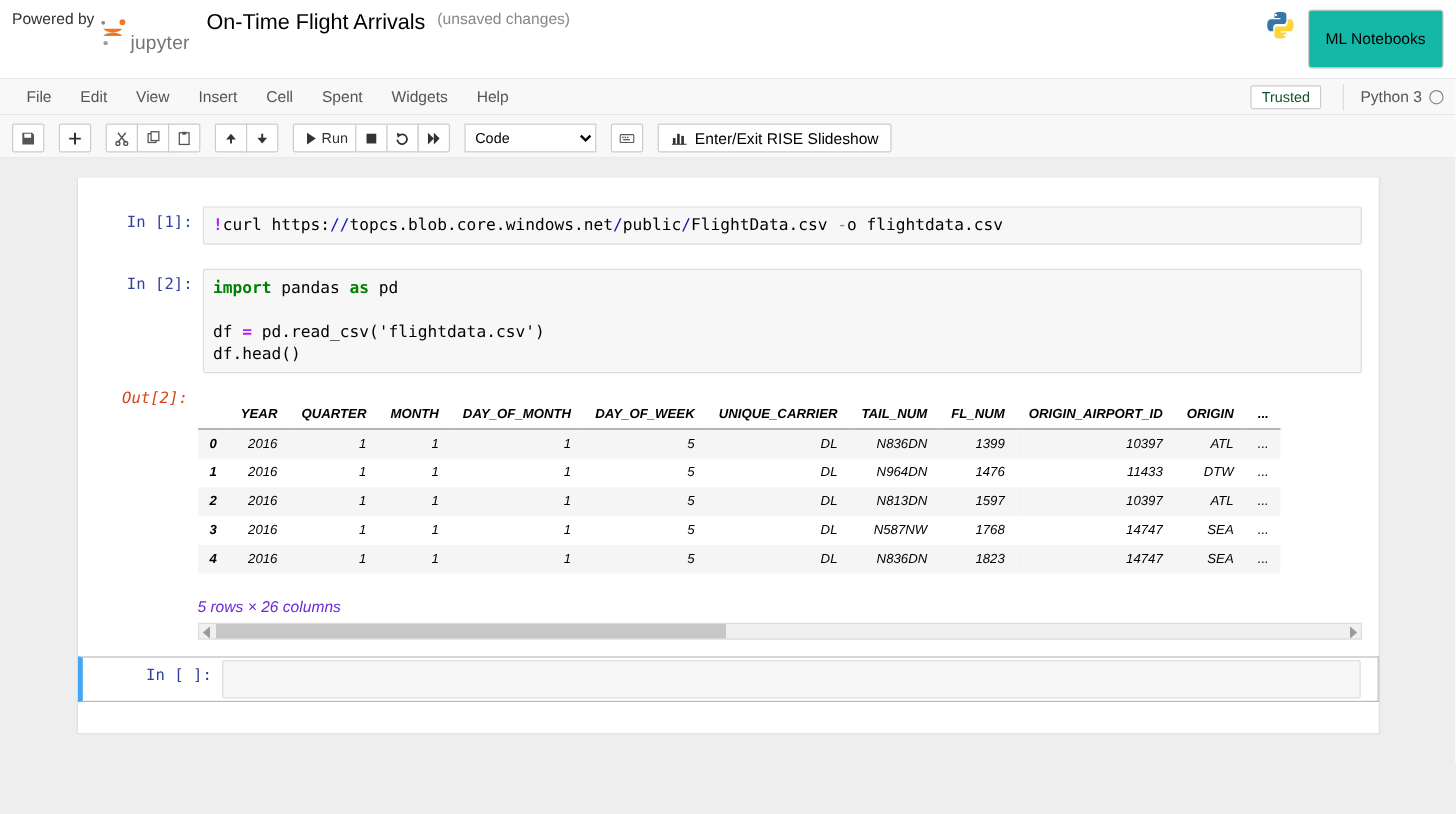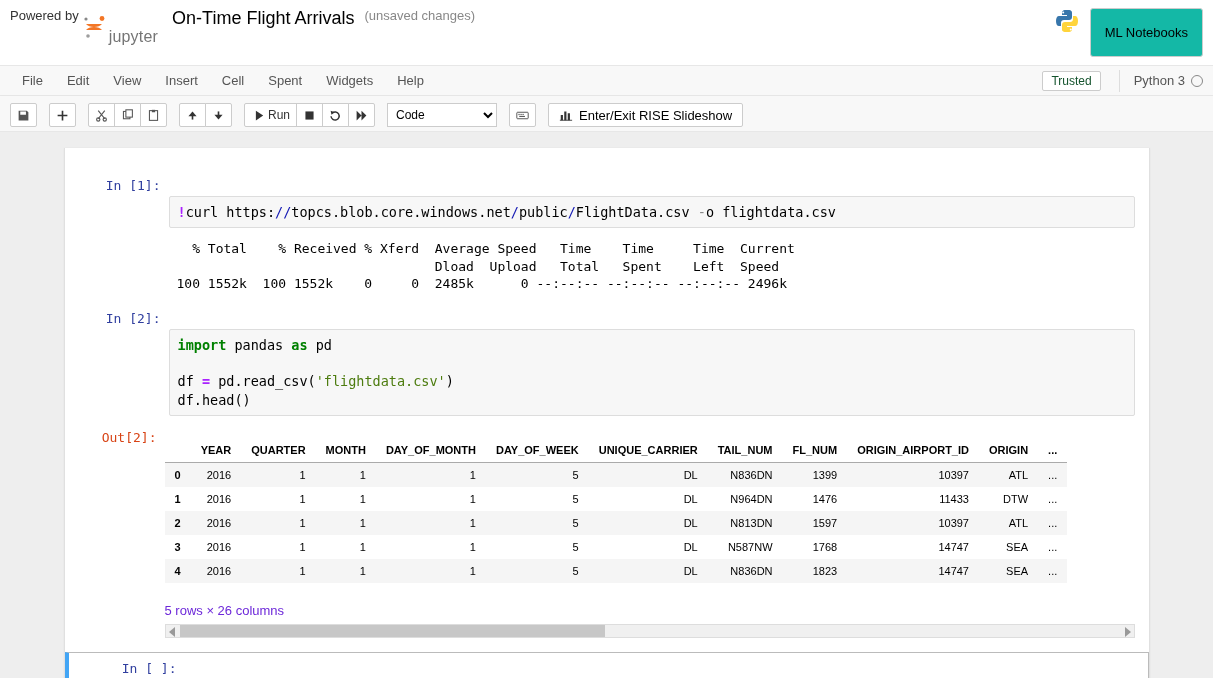--- a/index.html
+++ b/index.html
@@ -28,38 +28,38 @@
 select.cell-type { height:24px; border:1px solid #ccc; background:#fff; font-size:12px; width:110px; padding:0 4px;}
 .rise-btn { border:1px solid #ccc; background:#fff; height:24px; padding:0 10px; border-radius:2px; display:inline-flex; align-items:center; gap:6px; cursor:pointer; font-size:13px;}
 .notebook-outer { background:#eee; padding: 16px 12px 60px; min-height: 600px;}
 .notebook { background:#fff; max-width: 1086px; margin: 0 auto; border:1px solid #e0e0e0; border-top:none; padding: 22px 0 20px; box-shadow: 0 0 2px rgba(0,0,0,0.05);}
 .cell { display:flex; padding: 2px 14px 2px 0; margin-bottom: 6px;}
 .cell.selected { border-left: 4px solid #42A5F5; border-top:1px solid #bbb; border-bottom:1px solid #bbb; border-right:1px solid #bbb; padding-left:16px;}
 .cell:not(.selected) { border-left: 4px solid transparent; }
 .prompt { width: 100px; min-width:100px; text-align:right; font-family: monospace; font-size:13px; padding: 6px 8px 0 0; color:#303F9F;}
 .prompt.out { color:#D84315;}
 .cell-body { flex:1; min-width:0; }
-.input-area { border:1px solid #ddd; border-radius:2px; background:#f7f7f7; padding: 6px 8px; font-family: monospace; font-size:13.5px; line-height:1.35; white-space:pre; overflow-x:auto;margin-top:24px;}
+.input-area { border:1px solid #ddd; border-radius:2px; background:#f7f7f7; padding: 6px 8px; font-family: monospace; font-size:13.5px; line-height:1.35; white-space:pre; overflow-x:auto;}
 .output-area { font-family: monospace; font-size:13px; white-space:pre; padding: 8px 0 2px 8px; line-height:1.35;}
 .out-row { display:flex; }
 .df-wrap { overflow-x:auto; border-bottom: 14px solid transparent;}
 .df { border-collapse:collapse; font-family:"Helvetica Neue",Arial,sans-serif; font-size:11px; margin-top:14px;}
 .df th, .df td { padding: 6px 10px; text-align:right; white-space:nowrap;}
 .df thead th { border-bottom:1px solid #aaa; font-weight:bold;}
 .df tbody th { font-weight:bold;}
 .df tbody tr:nth-child(odd) { background:#f5f5f5;}
 .df-footer { font-family:"Helvetica Neue",Arial,sans-serif; font-size:13px; color:#6d28d9; padding: 6px 0 4px;}
 .hscroll { height:14px; background:#f0f0f0; border:1px solid #ddd; position:relative; margin-top:2px; display:flex; align-items:center;}
 .hscroll::before, .hscroll::after { content:''; width:14px; height:100%; }
 .hscroll-thumb { position:absolute; left:14px; top:0; bottom:0; width:44%; background:#c7c7c7;}
 .hscroll-tri-l, .hscroll-tri-r { position:absolute; top:2px; width:0; height:0; border-top:5px solid transparent; border-bottom:5px solid transparent;}
 .hscroll-tri-l { left:3px; border-right:6px solid #999;}
 .hscroll-tri-r { right:3px; border-left:6px solid #999;}
 
-.s-op{color:#AA22FF;font-weight:bold;} .s-str{color:#4d7c0f;} .s-kw{color:#008000;font-weight:bold;} .s-path{color:#1015b3;} .s-d{color:#888;}
+.s-op{color:#AA22FF;font-weight:bold;} .s-str{color:#000000;} .s-kw{color:#008000;font-weight:bold;} .s-path{color:#1015b3;} .s-d{color:#888;}
 .icon{width:13px;height:13px;}
 </style>
 </head>
 <body>
 
 <div class="header">
   <span class="powered">Powered by</span>
   <span class="jup-logo">
     <svg width="26" height="26" viewBox="0 0 26 26">
       <circle cx="5" cy="5" r="1.6" fill="#888"></circle>
@@ -208,37 +208,32 @@
   <div class="notebook">
 
     <div class="cell">
       <div class="prompt">In [1]:</div>
       <div class="cell-body">
         <div class="input-area"><span class="s-op">!</span>curl https:<span class="s-path">//</span>topcs.blob.core.windows.net<span class="s-path">/</span>public<span class="s-path">/</span>FlightData.csv <span class="s-d">-</span>o flightdata.csv</div>
       </div>
     </div>
     <div class="cell" style="margin-top:-6px;">
       <div class="prompt"></div>
-      <div class="cell-body">
-          <div class="output-area">  % Total    % Received % Xferd  Average Speed   Time    Time     Time  Current
-                                 Dload  Upload   Total   Spent    Left  Speed
-100 1552k  100 1552k    0     0  2485k      0 --:--:-- --:--:-- --:--:-- 2496k</div>
-        </div>
     </div>
 
     <div class="cell">
       <div class="prompt">In [2]:</div>
       <div class="cell-body">
         <div class="input-area"><span class="s-kw">import</span> pandas <span class="s-kw">as</span> pd
 
 df <span class="s-op">=</span> pd.read_csv(<span class="s-str">'flightdata.csv'</span>)
 df.head()</div>
       </div>
     </div>
-    <div class="out-row" style="padding: 0 14px 0 0;">
+    <div class="out-row" style="padding: 0 14px 0 0; font-style: italic;">
       <div class="prompt out">Out[2]:</div>
       <div class="cell-body">
         <div class="df-wrap">
           <table class="df" id="df-table">
               <thead>
                 <tr>
                   <th></th>
                   <th>YEAR</th>
                   <th>QUARTER</th>
                   <th>MONTH</th>

